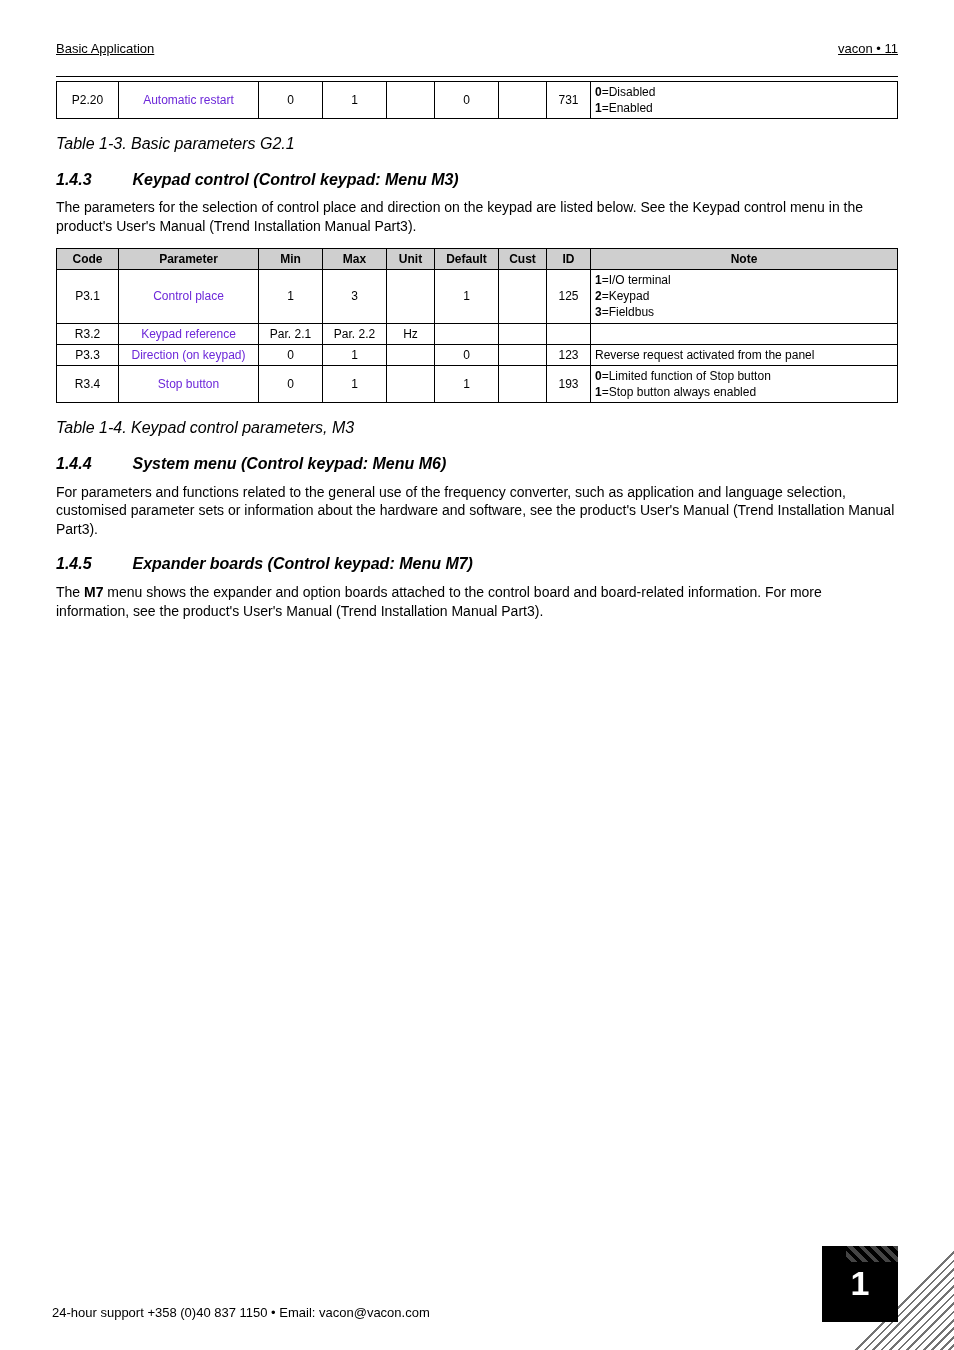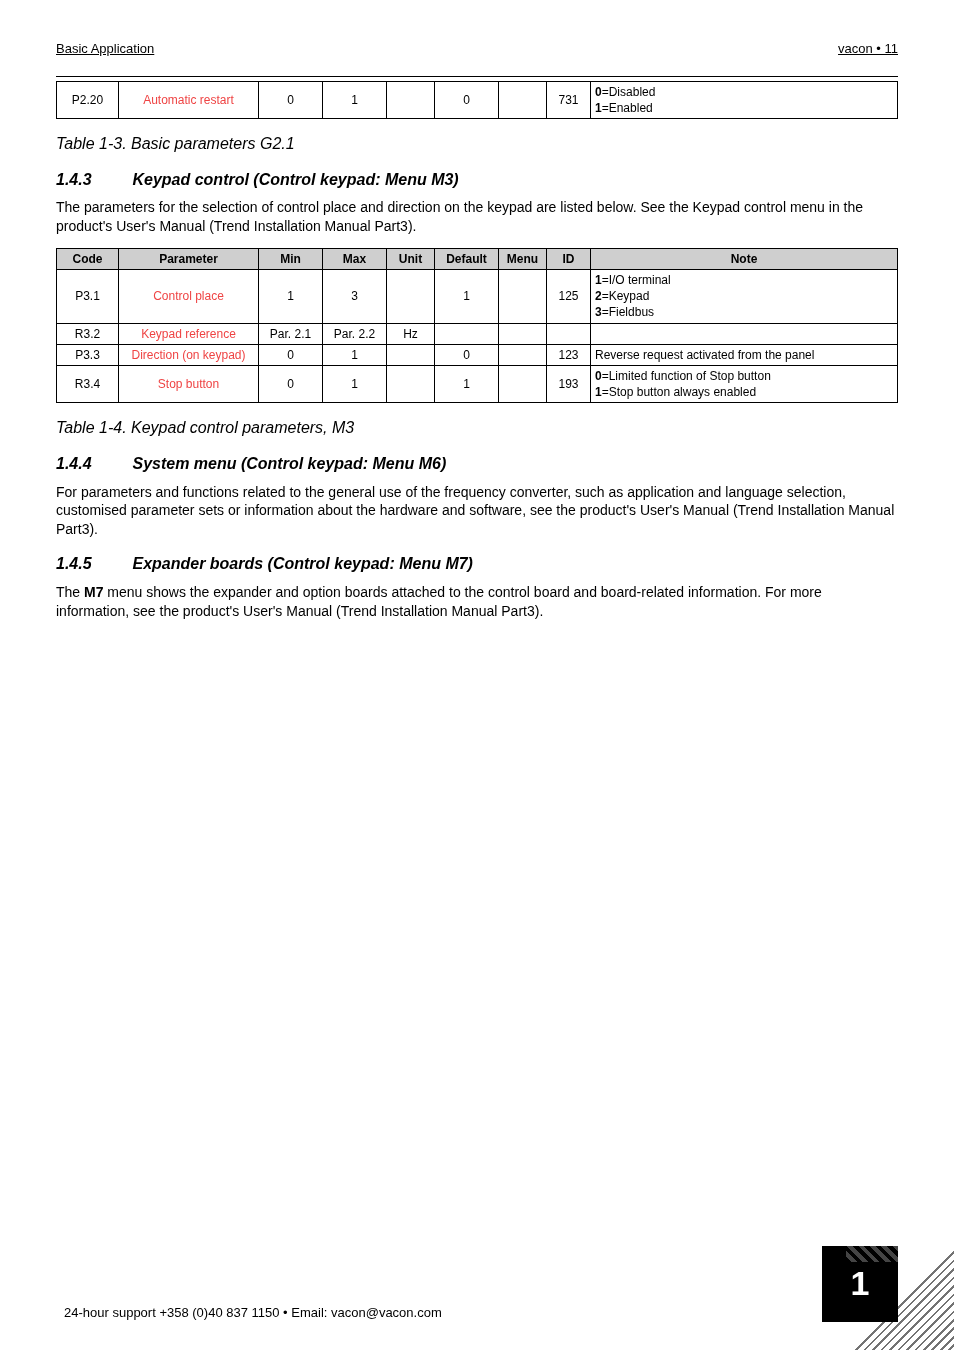--- a/index.html
+++ b/index.html
@@ -15,28 +15,28 @@
     font-size: 13px;
     line-height: 1.35;
   }
   .top-rule { border-top: 1.5px solid #000; margin-bottom: 4px; position: relative; }
   .header-row { display: flex; justify-content: space-between; font-size: 13px; margin-bottom: 18px; }
   table.param { border-collapse: collapse; width: 100%; margin-top: 2px; margin-bottom: 14px; }
   table.param th, table.param td { border: 1px solid #000; padding: 2px 4px; font-size: 12px; vertical-align: middle; }
   table.param th { background: #cfcfcf; font-weight: bold; text-align: center; }
   table.param td { text-align: center; }
   table.param td.left { text-align: left; }
-  .param-link { color: #ef4444; text-decoration: none; }
+  .param-link { color: #6d28d9; text-decoration: none; }
   .caption { font-style: italic; font-size: 16px; margin: 2px 0 14px 0; }
   .sec-heading { font-weight: bold; font-style: italic; font-size: 16px; margin: 14px 0 8px 0; }
   .sec-num { display: inline-block; width: 72px; font-style: italic; }
   .body-text { font-size: 14px; margin: 6px 0 12px 0; }
   .footer {
     position: absolute;
-    left: 64px; right: 56px; bottom: 28px;
+    left: 52px; right: 56px; bottom: 28px;
     display: flex; justify-content: space-between; align-items: flex-end;
   }
   .footer-text { font-size: 13px; }
   .page-tab {
     width: 76px; height: 76px;
     background: #000;
     color: #fff;
     display: flex; align-items: center; justify-content: center;
     font-size: 34px; font-weight: bold;
     position: relative;
@@ -98,21 +98,21 @@
 
 <table class="param">
   <tbody>
       <tr>
     <th style="width:62px">Code</th>
     <th style="width:140px">Parameter</th>
     <th style="width:64px">Min</th>
     <th style="width:64px">Max</th>
     <th style="width:48px">Unit</th>
     <th style="width:64px">Default</th>
-    <th style="width:48px">Menu</th>
+    <th style="width:48px">Cust</th>
     <th style="width:44px">ID</th>
     <th>Note</th>
   </tr>
   <tr>
     <td>P3.1</td>
     <td><a href="#" class="param-link">Control place</a></td>
     <td>1</td>
     <td>3</td>
     <td></td>
     <td>1</td>

